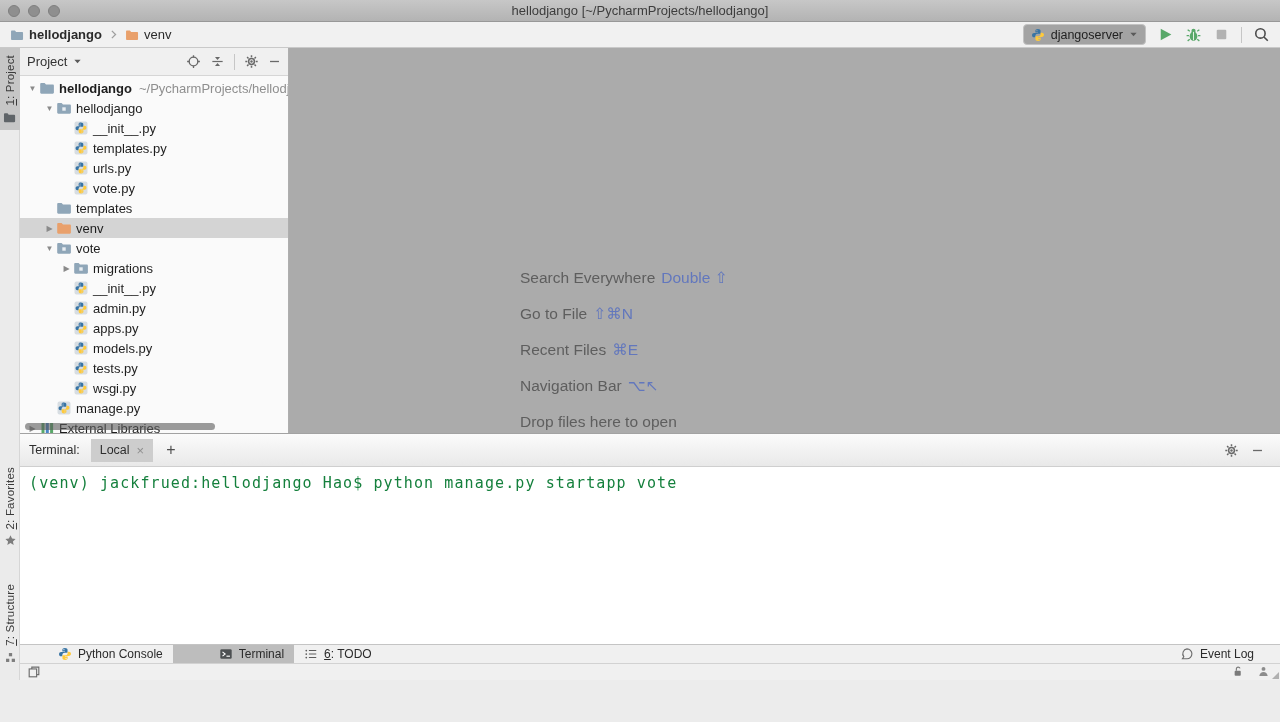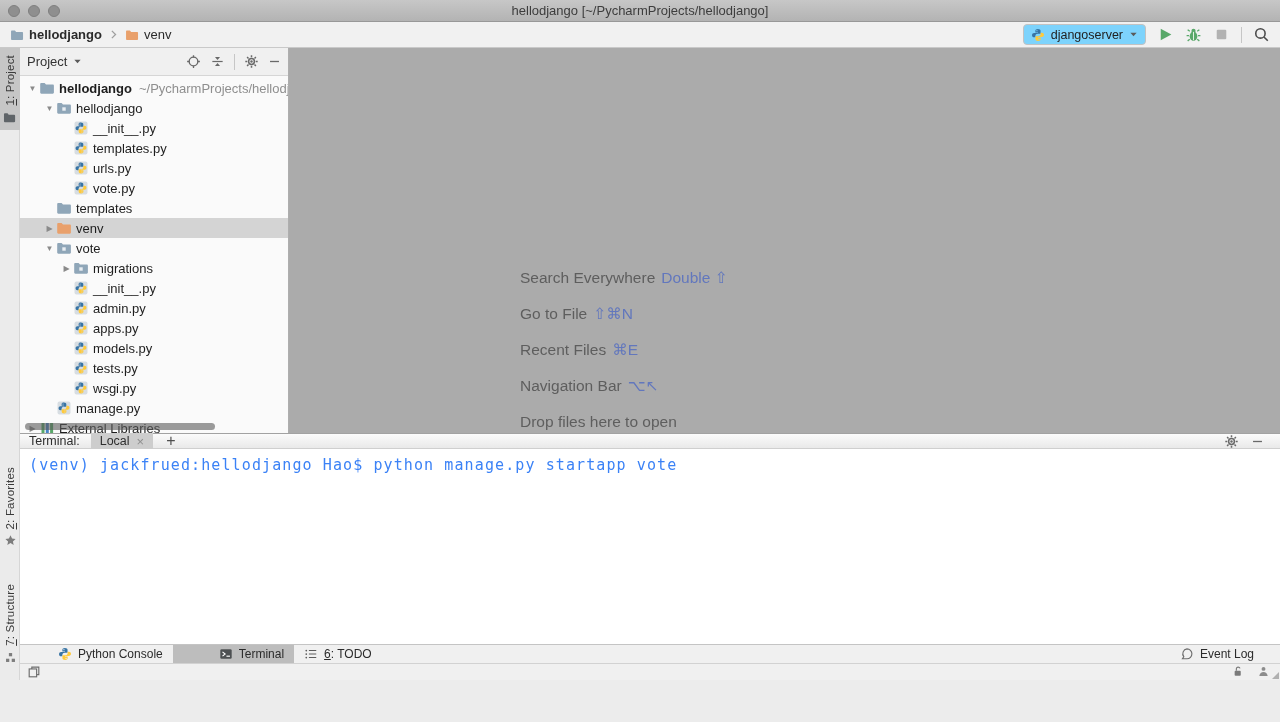--- a/index.html
+++ b/index.html
@@ -13,21 +13,21 @@
   .titlebar { height:22px; background:linear-gradient(#c7c7c7,#b3b3b3); border-bottom:1px solid #989898; position:relative; display:flex; align-items:center; }
   .traffic { position:absolute; left:8px; top:5px; display:flex; gap:8px; }
   .traffic span { width:12px; height:12px; border-radius:50%; background:#8f8f8f; border:1px solid #7f7f7f; }
   .wtitle { flex:1; text-align:center; font-size:13px; color:#3d3d3d; }
 
   
   .navbar { height:26px; background:#f1f1f1; border-bottom:1px solid #c9c9c9; display:flex; align-items:center; padding:0 10px 0 8px; }
   .crumbs { display:flex; align-items:center; gap:3px; }
   .crumb { display:flex; align-items:center; gap:5px; padding:1px 2px; }
   .nav-right { margin-left:auto; display:flex; align-items:center; gap:11px; }
-  .runconfig { background:#7dd3fc; border:1px solid #c2c2c2; border-radius:4px; height:21px; display:flex; align-items:center; gap:6px; padding:0 7px; font-size:12.5px; color:#222; }
+  .runconfig { background:#a3a3a3; border:1px solid #c2c2c2; border-radius:4px; height:21px; display:flex; align-items:center; gap:6px; padding:0 7px; font-size:12.5px; color:#222; }
   .navbtn { width:17px; height:17px; display:inline-flex; align-items:center; justify-content:center; }
   .vsep { width:1px; height:16px; background:#c6c6c6; }
 
   
   .approw { display:flex; height:632px; }
   .stripe { width:20px; background:#ebebeb; border-right:1px solid #d6d6d6; position:relative; display:flex; flex-direction:column; align-items:center; }
   .stab { display:flex; flex-direction:column; align-items:center; gap:5px; padding:7px 0 6px; width:20px; cursor:default; }
   .stab.selected { background:#c6c6c6; }
   .vtext { writing-mode:vertical-rl; transform:rotate(180deg); font-size:11.5px; color:#3a3a3a; letter-spacing:.2px; }
   .stripe-bottom { position:absolute; bottom:10px; left:0; display:flex; flex-direction:column; gap:24px; align-items:center; width:20px; }
@@ -49,26 +49,26 @@
   .hscroll { position:absolute; left:5px; bottom:3px; width:190px; height:7px; border-radius:4px; background:rgba(90,90,90,.6); }
 
   
   .editor { flex:1; background:#ababab; position:relative; }
   .shortcuts { position:absolute; left:231px; top:212px; }
   .scline { height:36px; display:flex; align-items:center; font-size:15.5px; color:#5e5e5e; }
   .sckeys { color:#6277bd; margin-left:6px; }
 
   
   .terminal-panel { height:247px; display:flex; flex-direction:column; border-top:1px solid #a2a2a2; }
-  .term-header { height:15px; flex:none; background:linear-gradient(#fbfbfb,#e9e9e9); border-bottom:1px solid #cfcfcf; display:flex; align-items:center; padding:0 16px 0 9px; font-size:12.5px; color:#2e2e2e; }
+  .term-header { height:33px; flex:none; background:linear-gradient(#fbfbfb,#e9e9e9); border-bottom:1px solid #cfcfcf; display:flex; align-items:center; padding:0 16px 0 9px; font-size:12.5px; color:#2e2e2e; }
   .term-tab { height:23px; display:flex; align-items:center; gap:7px; background:#cdcdcd; padding:0 9px; margin-left:11px; }
   .tclose { color:#8f8f8f; font-size:13px; }
   .tplus { margin-left:13px; font-size:16px; color:#4f4f4f; }
   .term-icons { margin-left:auto; display:flex; align-items:center; gap:12px; }
-  .term-body { flex:1; background:#ffffff; padding:7px 9px; font-family:"DejaVu Sans Mono","Liberation Mono",monospace; font-size:15px; letter-spacing:1.1px; color:#3b82f6; }
+  .term-body { flex:1; background:#ffffff; padding:7px 9px; font-family:"DejaVu Sans Mono","Liberation Mono",monospace; font-size:15px; letter-spacing:1.1px; color:#15803d; }
 
   
   .toolbar-bottom { height:22px; background:#f0f0f0; border-top:1px solid #c4c4c4; display:flex; align-items:stretch; font-size:12px; color:#2b2b2b; padding-left:28px; }
   .twb { display:flex; align-items:center; gap:6px; padding:0 10px; }
   .twb.selected { background:#bdbdbd;padding-left:46px; }
   .eventlog { margin-left:auto; margin-right:26px; display:flex; align-items:center; gap:6px; }
   .statusbar { height:20px; background:#f0f0f0; border-top:1px solid #d2d2d2; display:flex; align-items:center; padding:0 10px 0 7px; position:relative; }
   .sb-right { margin-left:auto; display:flex; align-items:center; gap:13px; }
   .grip { position:absolute; right:1px; bottom:1px; width:0; height:0; border-left:7px solid transparent; border-bottom:7px solid #b0b0b0; }
   u { text-decoration:underline; }

